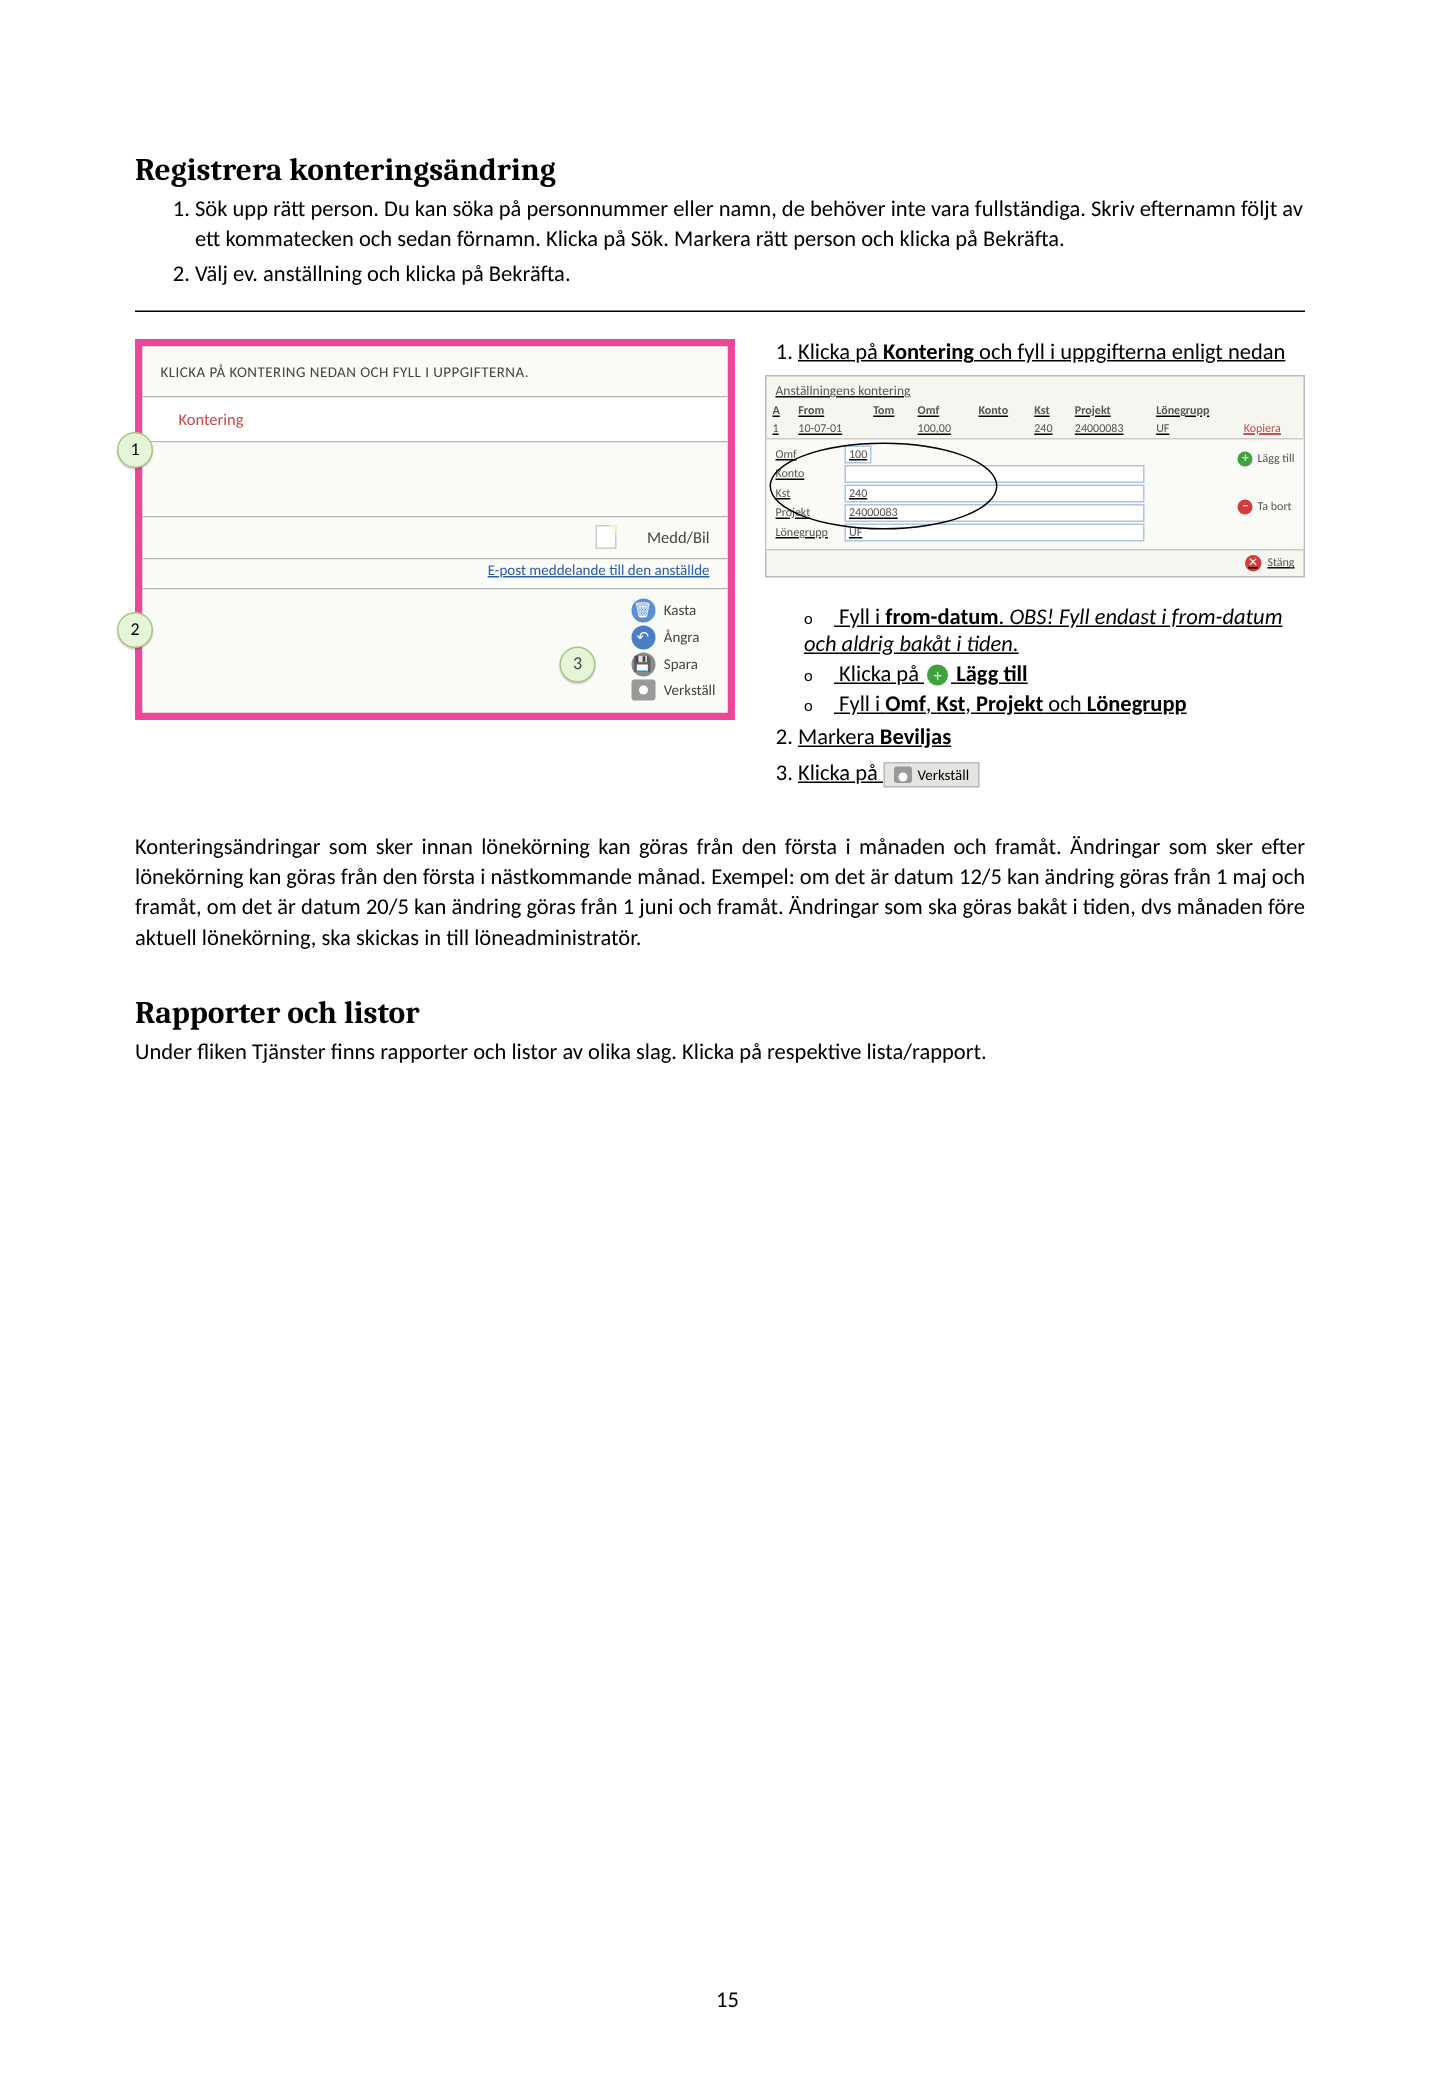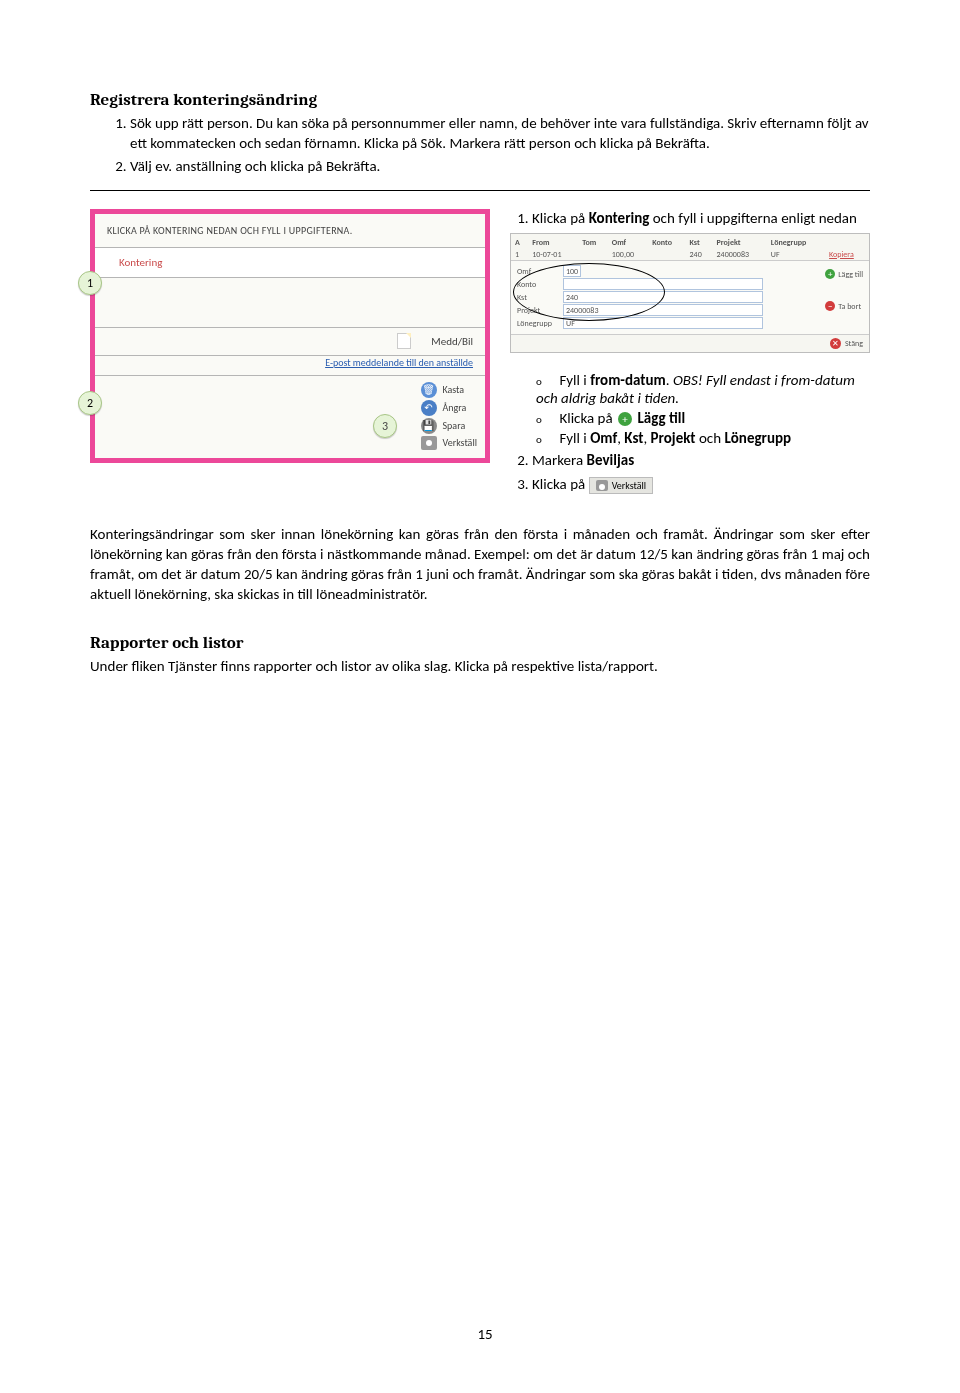--- a/index.html
+++ b/index.html
@@ -10,23 +10,23 @@
     color: #000;
   }
   .page {
     width: 960px;
     min-height: 1393px;
     padding: 90px 90px 50px 90px;
     position: relative;
   }
   h2.heading {
     font-family: Cambria, Georgia, serif;
-    font-size: 17px;
+    font-size: 21px;
     font-weight: bold;
-    margin: 0 0 4px 0;
+    margin: 12px 0 4px 0;
   }
   p.body {
     font-size: 15px;
     line-height: 1.35;
     margin: 0 0 14px 0;
   }
   ol.numlist {
     font-size: 15px;
     line-height: 1.35;
     margin: 0 0 14px 0;
@@ -37,21 +37,21 @@
     border: none;
     border-top: 1px solid #000;
     margin: 4px 0 14px 0;
   }
   .two-col {
     display: flex;
     gap: 20px;
     margin-top: 18px;
   }
   .left-col { width: 400px; position: relative; }
-  .right-col { flex: 1; font-size: 15px; }
+  .right-col { flex: 1; font-size: 15px; text-decoration: underline; }
   .right-col ol { padding-left: 22px; margin: 0 0 4px 0; }
   .right-col ol > li { margin-bottom: 6px; }
   .right-col ul.sub { list-style: none; padding-left: 26px; margin: 4px 0; }
   .right-col ul.sub li { margin-bottom: 2px; }
   .right-col ul.sub li::before { content: "o"; font-size: 11px; margin-right: 10px; display: inline-block; width: 10px; }
   .b { font-weight: bold; }
   .i { font-style: italic; }
 
   
   .badge {
@@ -304,20 +304,21 @@
     </div>
 
     <div class="right-col">
       <ol start="1">
         <li>
           <span>Klicka på </span><span class="b">Kontering</span><span> och fyll i uppgifterna enligt nedan</span>
         </li>
       </ol>
 
       <div class="kontpanel">
+        <div class="kontpanel-header">Anställningens kontering</div>
         <table class="kont-table">
           <tbody>
               <tr>
             <th>A</th>
             <th>From</th>
             <th>Tom</th>
             <th>Omf</th>
             <th>Konto</th>
             <th>Kst</th>
             <th>Projekt</th>

